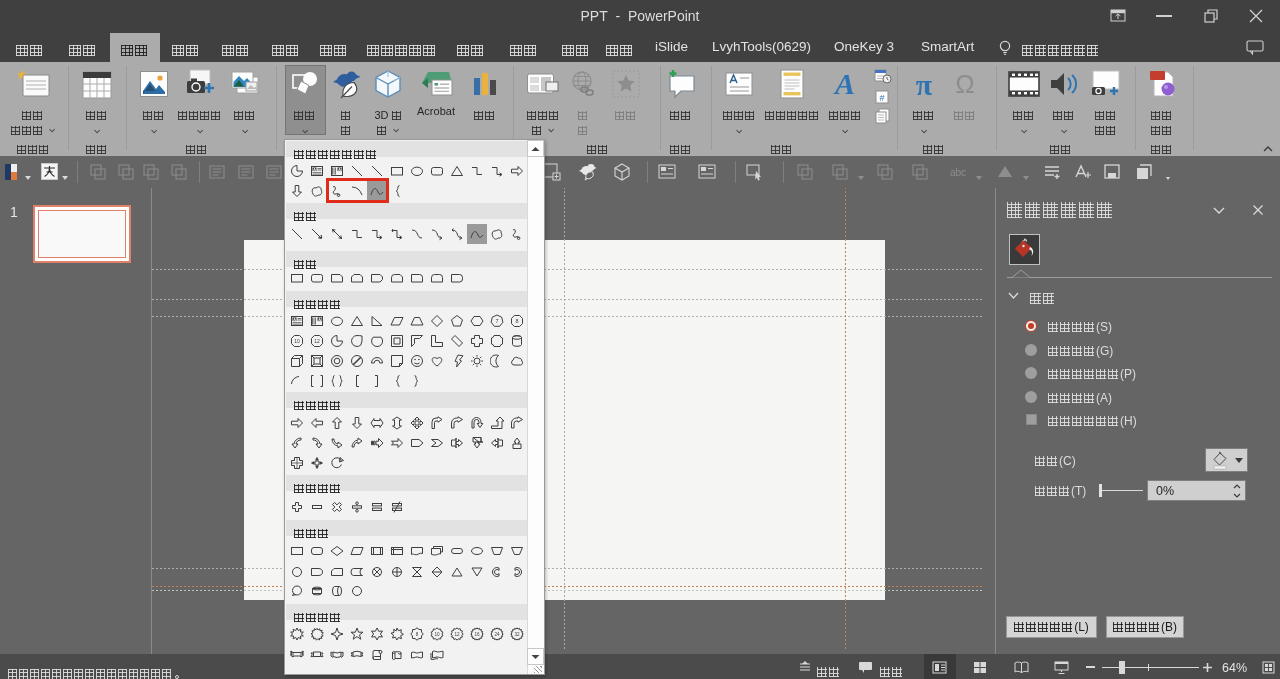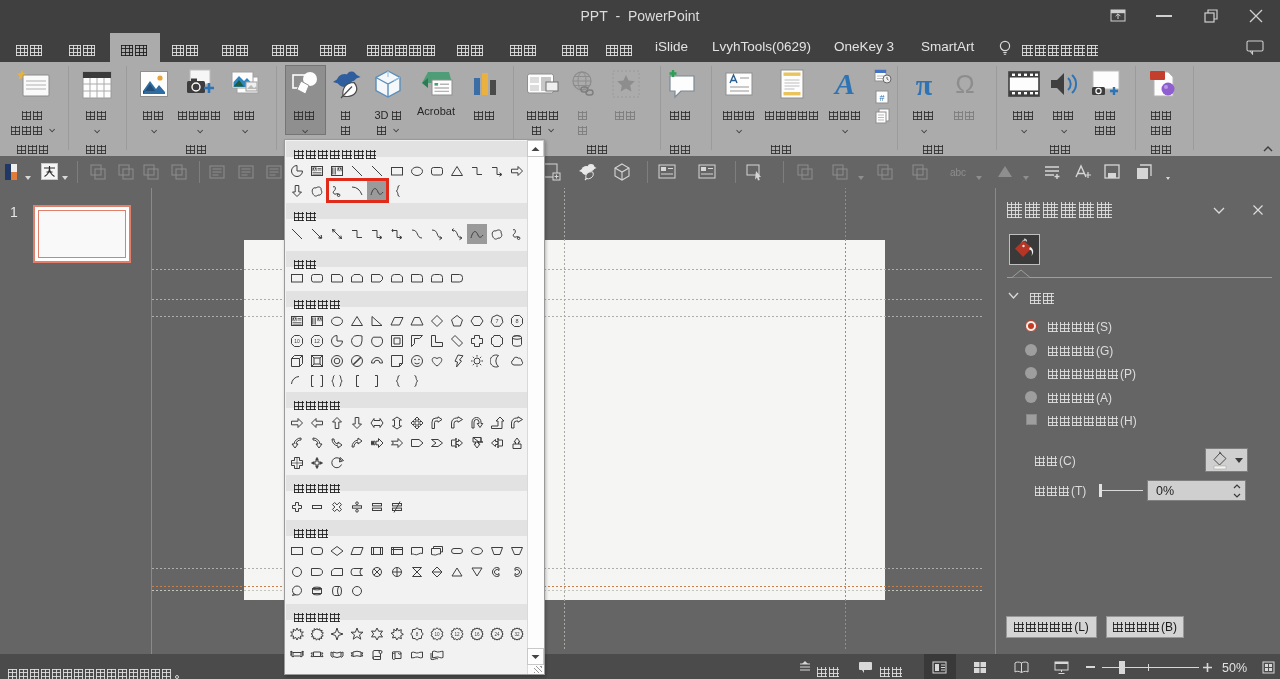--- a/index.html
+++ b/index.html
@@ -630,21 +630,21 @@
   </div>
 <div class="ab" style="left:1086px;top:666px;width:9px;height:2px;background:#d8d8d8;"></div>
 <div class="ab" style="left:1102px;top:667px;width:97px;height:1px;background:#d8d8d8;"></div>
 <div class="ab" style="left:1148px;top:664px;width:1px;height:7px;background:#d8d8d8;"></div>
 <div class="ab" style="left:1119px;top:661px;width:6px;height:13px;background:#d8d8d8;"></div>
 <div class="ab" style="left:1203px;top:663px;width:9px;height:9px;">
     <svg width="9" height="9" viewBox="0 0 9 9">
       <path d="M4.5 0 v9 M0 4.5 h9" stroke="#d8d8d8" stroke-width="1.6"></path>
     </svg>
   </div>
-<div class="ab" style="left:1222px;top:661px;width:30px;height:13px;color:#e2e2e2;font-size:12.5px;">50%</div>
+<div class="ab" style="left:1222px;top:661px;width:30px;height:13px;color:#e2e2e2;font-size:12.5px;">64%</div>
 <div class="ab" style="left:1262px;top:661px;width:13px;height:13px;">
     <svg width="13" height="13" viewBox="0 0 13 13">
       <rect x="1" y="1" width="11" height="11" fill="none" stroke="#d8d8d8"></rect>
       <rect x="3" y="3" width="3" height="3" fill="#d8d8d8"></rect>
       <rect x="7" y="3" width="3" height="3" fill="#d8d8d8"></rect>
       <rect x="3" y="7" width="3" height="3" fill="#d8d8d8"></rect>
       <rect x="7" y="7" width="3" height="3" fill="#d8d8d8"></rect>
     </svg>
   </div>
 <div class="ab" style="left:284px;top:139px;width:261px;height:536px;background:#f2f2f2;border:1px solid #9a9a9a;box-shadow:1px 2px 3px rgba(0,0,0,.25);z-index:50;">

